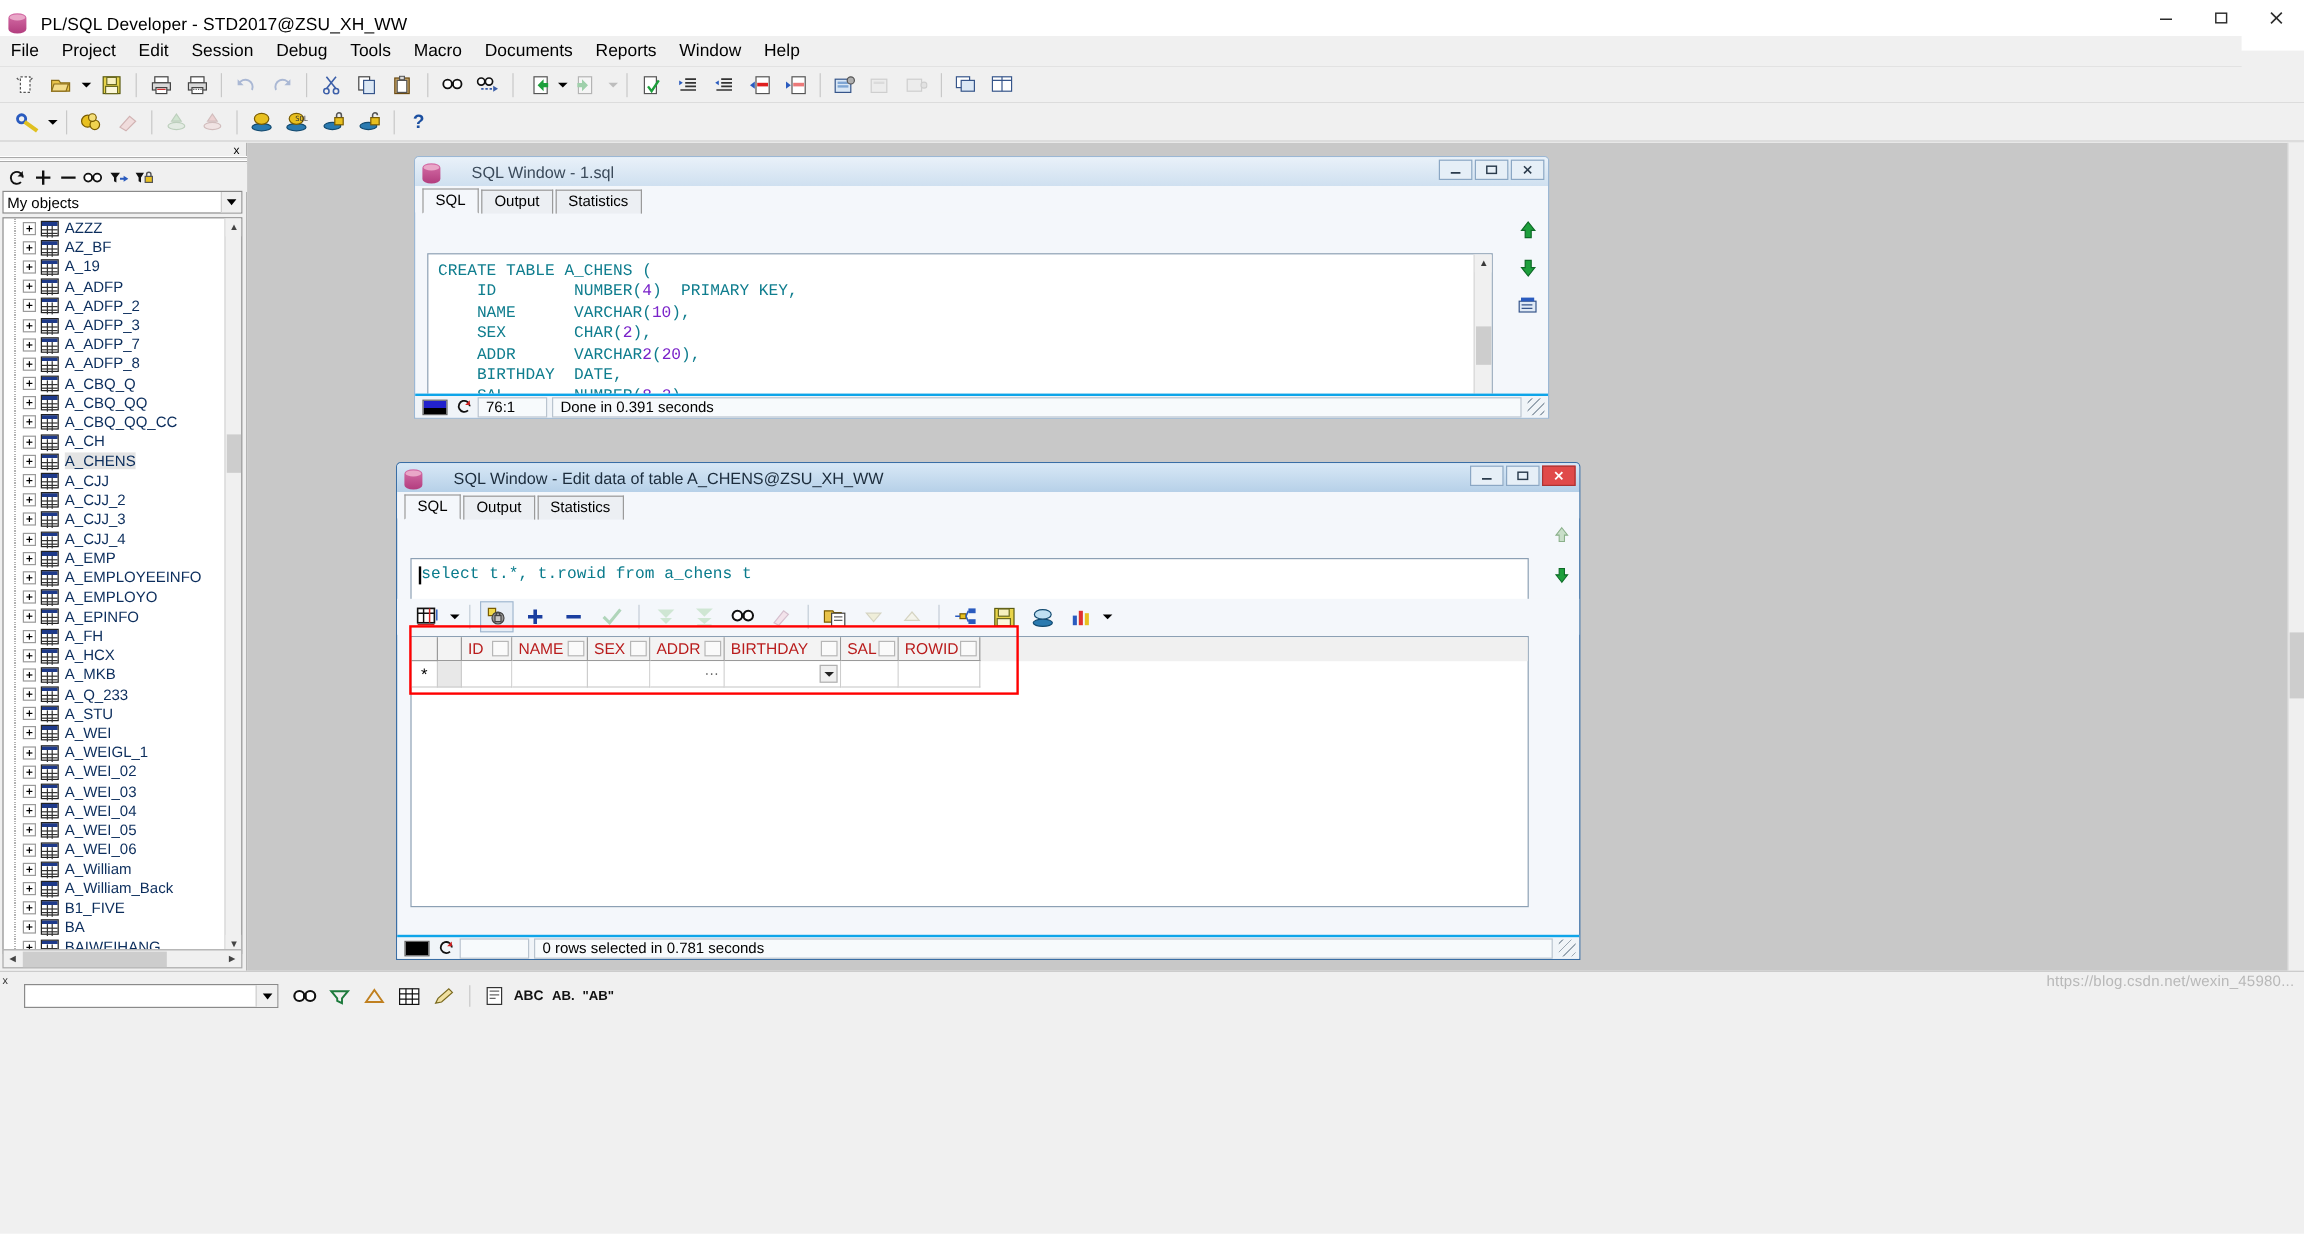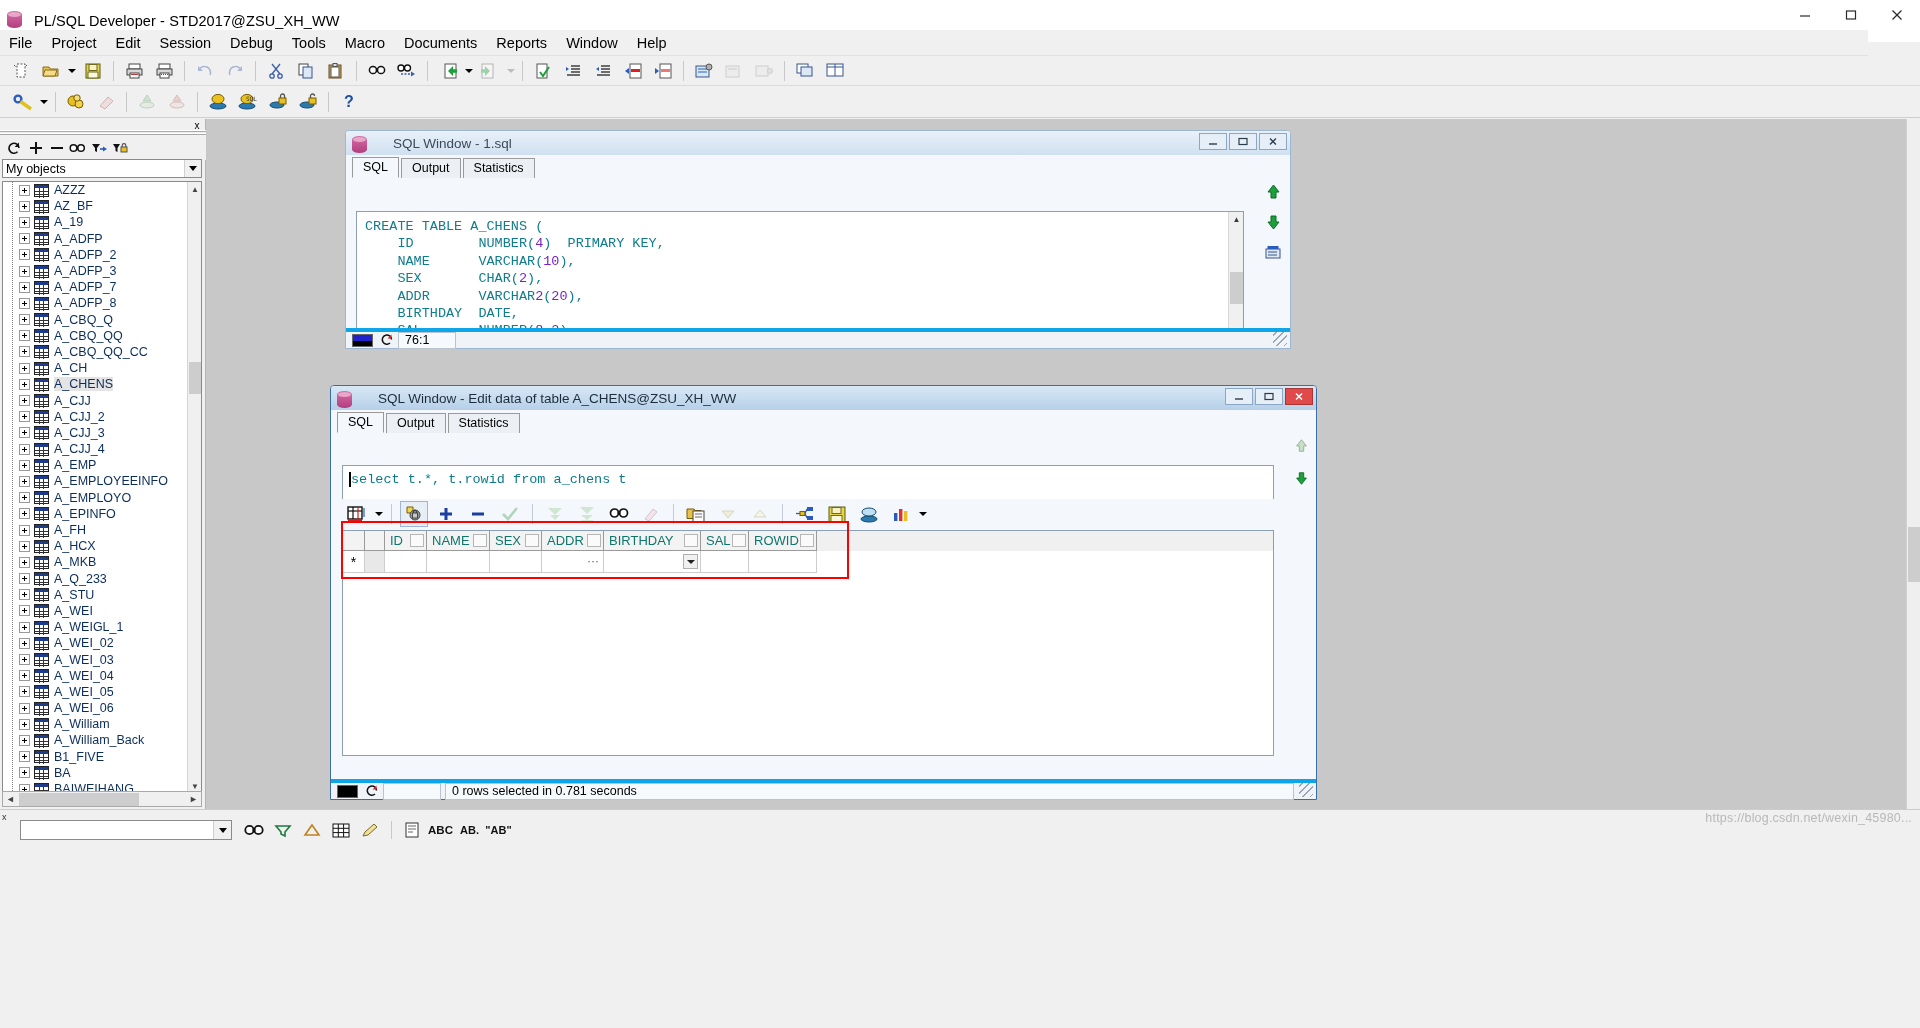--- a/index.html
+++ b/index.html
@@ -256,21 +256,21 @@
   }
   .ed-vscroll .arw {
     width: 15px; height: 15px; display: flex; align-items: center; justify-content: center;
     font-size: 8px; color: #3a3a3a; background: #f0f0f0;
   }
   .ed-vscroll .arw.bot { position: absolute; bottom: 0; }
   .ed-vscroll .thm { position: absolute; left: 1px; width: 13px; background: #cdcdcd; }
 
   .statusbar {
     height: 20px; display: flex; align-items: center; background: #f0f4f8;
-    border-top: 4px solid #0ea5e9; font-size: 12.5px; color: #000;
+    border-top: 2px solid #0ea5e9; font-size: 12.5px; color: #000;
   }
   .sb-flag {
     width: 21px; height: 13px; margin-left: 6px; flex: none;
     background: linear-gradient(to bottom, #2222cc 0 6px, #000000 6px 13px);
     border: 1px solid #666;
   }
   .sb-refresh { margin-left: 7px; margin-right: 4px; display: flex; flex: none; }
   .sb-cell {
     border: 1px solid #b9c4cf; height: 17px; display: flex; align-items: center;
     padding: 0 6px; background: #f7fafc; margin-right: 4px;
@@ -296,21 +296,21 @@
 
   
   .grid-wrap { background: #fff; border: 1px solid #8ca0b4; position: relative; }
   .redbox {
     position: absolute; border: 2px solid #ff0000; pointer-events: none; z-index: 20;
   }
   .ghead { display: flex; height: 20px; background: #f0f0f0; }
   .gh-cell {
     border-right: 1px solid #9a9a9a; border-bottom: 1px solid #9a9a9a;
     background: #f3f3f3;
-    font-size: 13px; color: #0f766e; display: flex; align-items: center;
+    font-size: 13px; color: #b91c1c; display: flex; align-items: center;
     padding-left: 5px; position: relative; flex: none;
   }
   .gh-cell .sizer {
     position: absolute; right: 2px; top: 3px; width: 14px; height: 13px;
     border: 1px solid #b6b6b6; background: #fafafa;
   }
   .grow { display: flex; height: 22px; }
   .g-cell {
     border-right: 1px solid #cdcdcd; border-bottom: 1px solid #cdcdcd;
     background: #fff; flex: none; position: relative; font-size: 13px;
@@ -985,20 +985,21 @@
 
       <div class="statusbar" style="position:absolute; left:0; bottom:0; width:944px;">
         <span class="sb-flag"></span>
         <span class="sb-refresh">
           <svg width="14" height="14" viewBox="0 0 14 14">
               <path d="M11.5 6.5 A4.6 4.6 0 1 0 10 10" fill="none" stroke="#111" stroke-width="1.5"></path>
               <path d="M11.5 1.5 L11.5 5.6 L7.6 5.6 Z" fill="#d02020"></path>
             </svg>
         </span>
         <span class="sb-cell pos">76:1</span>
+        <span class="sb-cell msg">Done in 0.391 seconds</span>
         <span class="sb-grip"></span>
       </div>
     </div>
 
     <div class="child" style="left:124px; top:266px; width:987px; height:415px; border-color:#3a6ea5;">
       <div class="child-title active">
         <span class="ct-icon">
             <span class="db-glyph" style="width:13px;height:15px;"></span>
           </span>
         <span class="ct-text">SQL Window - Edit data of table A_CHENS@ZSU_XH_WW</span>

